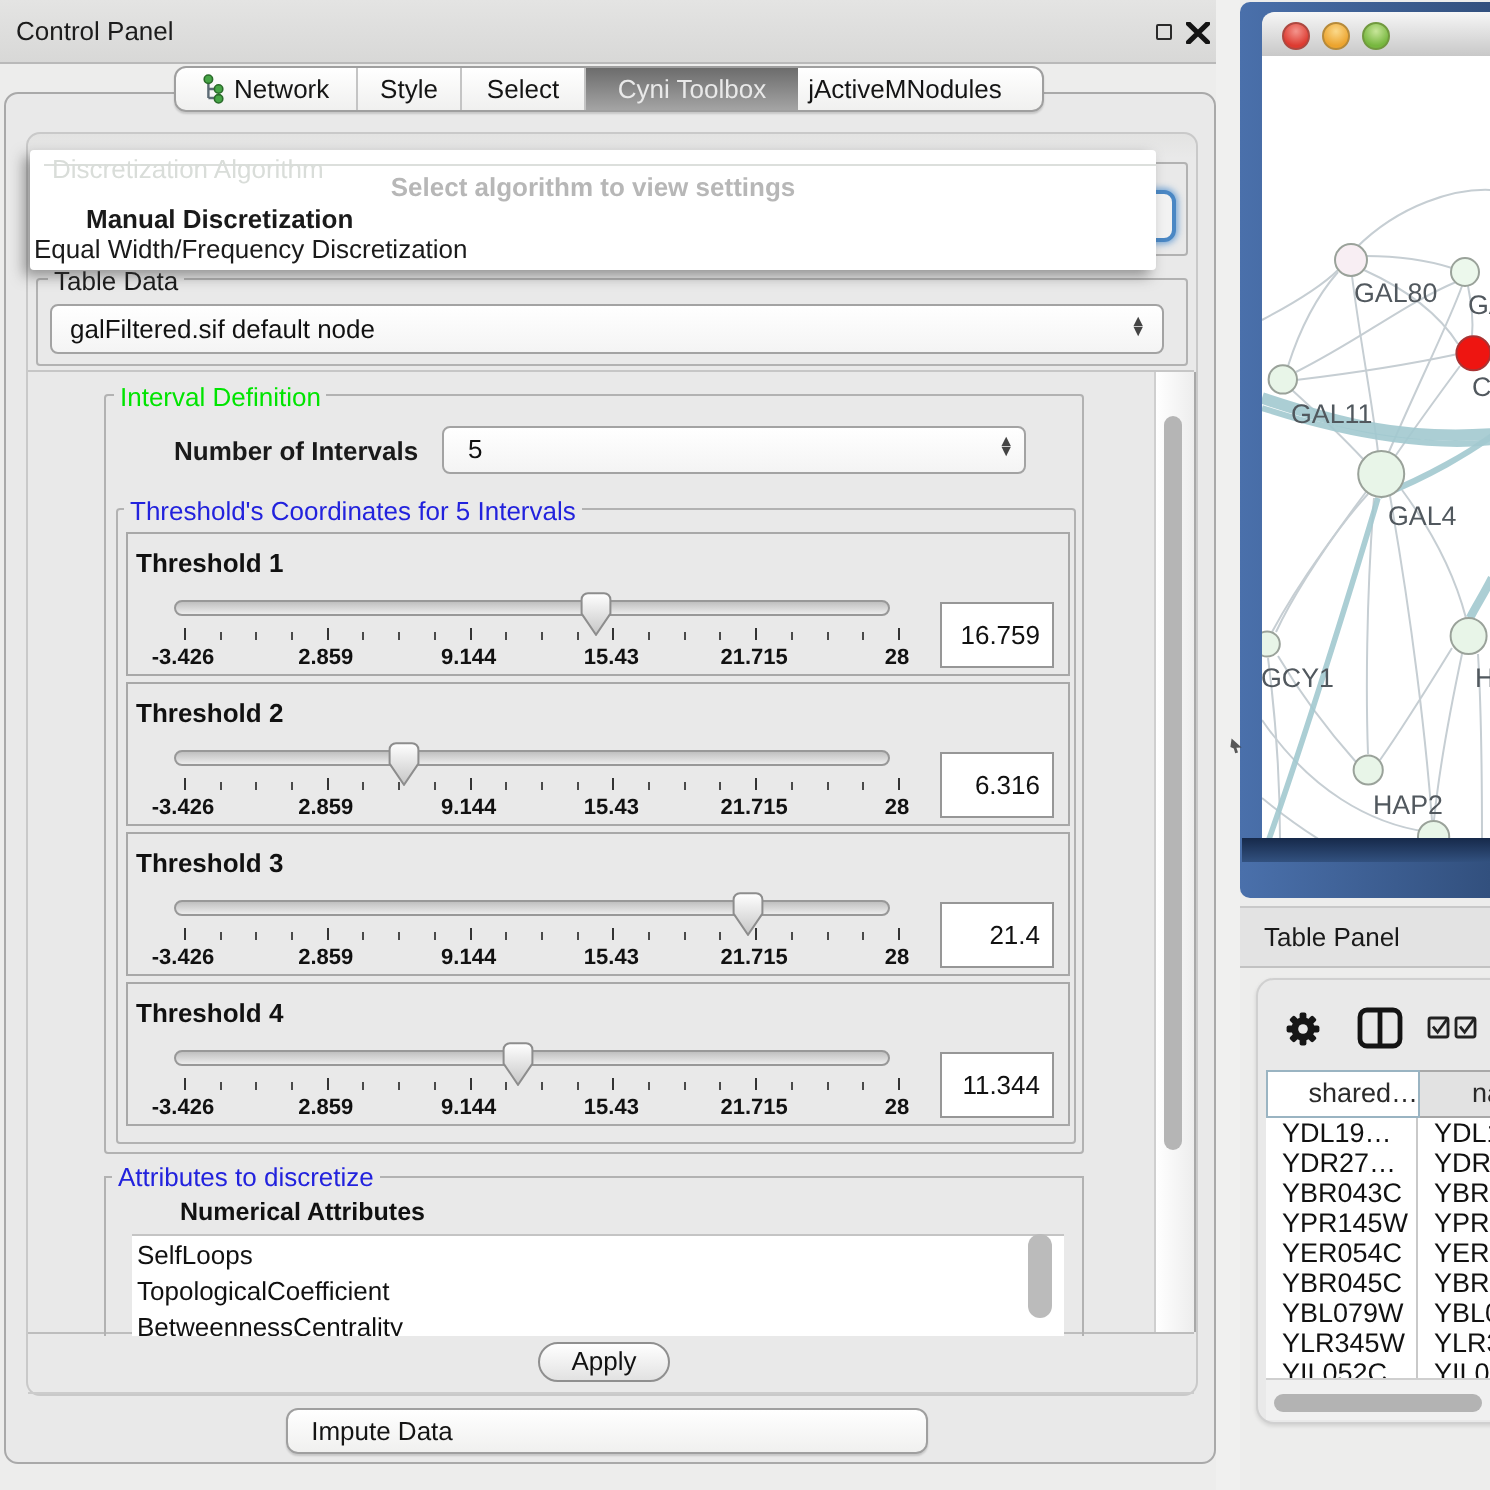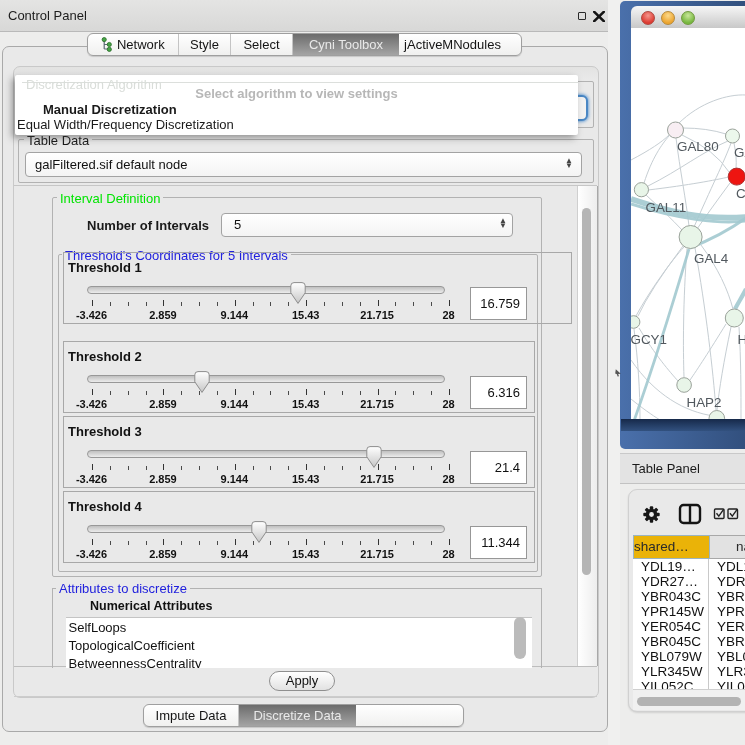--- a/index.html
+++ b/index.html
@@ -112,21 +112,21 @@
 
 <div class="abs t13 bold" style="left:87px;top:218px;">Number of Intervals</div>
 <div class="abs combo" style="left:221px;top:213px;width:290px;height:22px;line-height:22px;">
   <span style="padding-left:12px;">5</span>
   <span class="arrows" style="right:5px;top:4px;">▲<br>▼</span>
 </div>
 
 <div class="abs group" style="left:58px;top:254px;width:478px;height:316px;"></div>
 <div class="abs gtitle blue" style="left:62px;top:248px;">Threshold's Coordinates for 5 Intervals</div>
 
-<div class="thpanel" style="top:252px;padding-left:37px;">
+<div class="thpanel" style="top:266px;">
   <div class="thlabel">Threshold 1</div>
   <div class="track"></div>
   <div class="minorticks"></div>
     <div class="majorticks"></div>
   <div class="ticklabel" style="left:-2.5px;">-3.426</div>
   <div class="ticklabel" style="left:68.9px;">2.859</div>
   <div class="ticklabel" style="left:140.3px;">9.144</div>
   <div class="ticklabel" style="left:211.7px;">15.43</div>
   <div class="ticklabel" style="left:283.1px;">21.715</div>
   <div class="ticklabel" style="left:354.5px;">28</div>
@@ -200,21 +200,20 @@
   <div style="font-size:13px;color:#111;padding:1px 0 0 2.5px;line-height:17.8px;">SelfLoops<br>TopologicalCoefficient<br>BetweennessCentrality</div>
 </div>
 <div class="abs" style="left:514px;top:617px;width:12px;height:42px;background:#bbbbbb;border-radius:6px;z-index:5;"></div>
 
 <div class="abs" style="left:269px;top:671px;width:64px;height:18px;border:1px solid #8f8f8f;border-radius:10px;
   background:linear-gradient(180deg,#ffffff,#e2e2e2);text-align:center;line-height:18px;font-size:13px;color:#111;">Apply</div>
 <div class="abs" style="left:14px;top:696px;width:583px;height:1px;background:#cccccc;"></div>
 
 <div class="abs tabbar" id="bottabs">
   <div class="tab" style="width:94px;">Impute Data</div>
-  <div class="tab tabsel" style="width:117px;">Discretize Data</div>
 </div>
 
 <div class="abs" style="left:608px;top:0;width:12px;height:745px;background:#f0f0ef;"></div>
 <svg class="abs" style="left:614px;top:368px;z-index:60;" width="8" height="9" viewBox="0 0 8 9">
   <path d="M1.2 5.5 L1.8 1.2 L6.8 5.8 L4.2 5.9 L5 8.2 L3.6 8.6 L2.9 6.3 Z" fill="#3c3c3c" opacity="0.85"></path>
 </svg>
 <div class="abs" id="netwin" style="left:620px;top:1px;width:125px;height:448px;
   background:linear-gradient(90deg,#4a70ab,#32507e);border-radius:5px 0 0 5px;"></div>
 <div class="abs" style="left:621px;top:419px;width:124px;height:12px;
   background:linear-gradient(180deg,#16294a,#32517f);"></div>
@@ -309,22 +308,22 @@
   <line x1="62" y1="16" x2="62" y2="34" stroke="#141414" stroke-width="2.4"></line>
   <g fill="none" stroke="#222" stroke-width="1.4">
     <rect x="86.5" y="20" width="9.5" height="9.5" rx="1"></rect>
     <path d="M88.5 24.3 l2.3 2.8 l5 -7" stroke-width="1.4"></path>
     <rect x="100" y="20" width="9.5" height="9.5" rx="1"></rect>
     <path d="M102 24.3 l2.3 2.8 l5 -7" stroke-width="1.4"></path>
   </g>
 </svg>
 
 <div class="abs" style="left:633px;top:535px;width:112px;height:159px;background:#fff;overflow:hidden;"></div>
-<div class="abs" style="left:633px;top:535px;width:75px;height:22px;background:#eab308;
-  border:1px solid #9ab4c2;font-size:13.5px;color:#2a2a2a;text-align:left;line-height:22px;">shared…</div>
+<div class="abs" style="left:633px;top:535px;width:75px;height:22px;background:#ffffff;
+  border:1px solid #9ab4c2;font-size:13.5px;color:#2a2a2a;text-align:right;line-height:22px;">shared…</div>
 <div class="abs" style="left:710px;top:535px;width:35px;height:22px;background:#e2e2e2;
   border:1px solid #a8a8a8;border-left:none;font-size:13.5px;color:#2a2a2a;padding-left:26px;line-height:22px;overflow:hidden;">na</div>
 <div class="abs" style="left:633px;top:559px;width:112px;height:133px;overflow:hidden;font-size:13.5px;color:#111;">
   <div style="position:absolute;left:8px;top:0;line-height:15px;">YDL19…<br>YDR27…<br>YBR043C<br>YPR145W<br>YER054C<br>YBR045C<br>YBL079W<br>YLR345W<br>YIL052C</div>
   <div style="position:absolute;left:84px;top:0;line-height:15px;">YDL19<br>YDR27<br>YBR04<br>YPR14<br>YER05<br>YBR04<br>YBL07<br>YLR34<br>YIL05</div>
   <div style="position:absolute;left:75px;top:0;width:1px;height:133px;background:#c9c9c9;"></div>
 </div>
 
 <div class="abs" style="left:633px;top:689px;width:112px;height:20px;background:#f0f0f0;border-top:1px solid #cfcfcf;"></div>
 <div class="abs" style="left:637px;top:697px;width:104px;height:9px;background:#b3b3b3;border-radius:5px;"></div>

